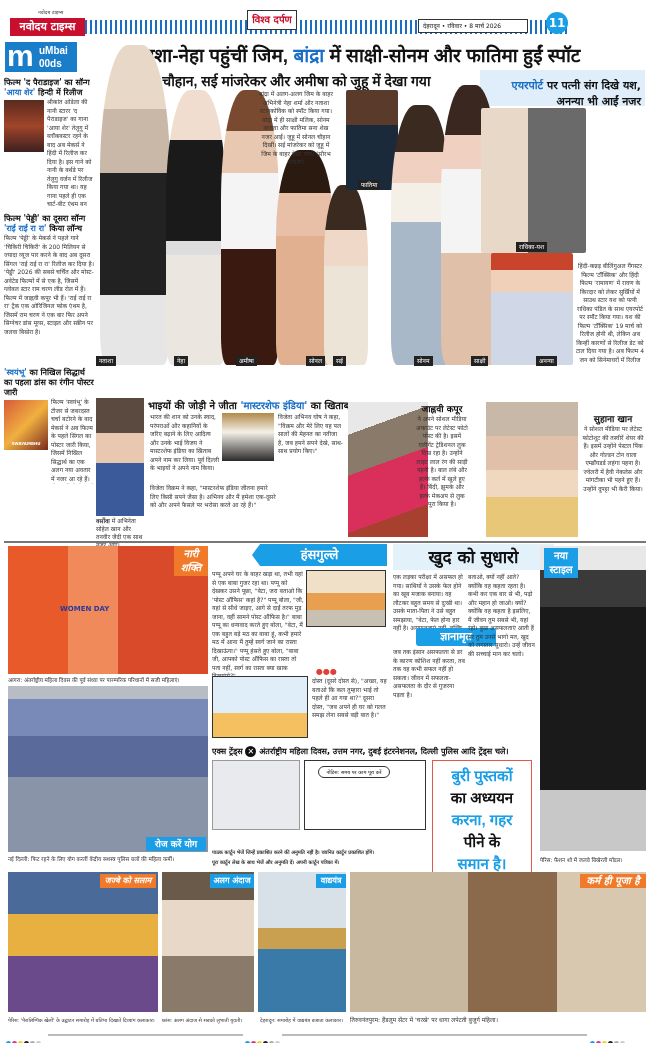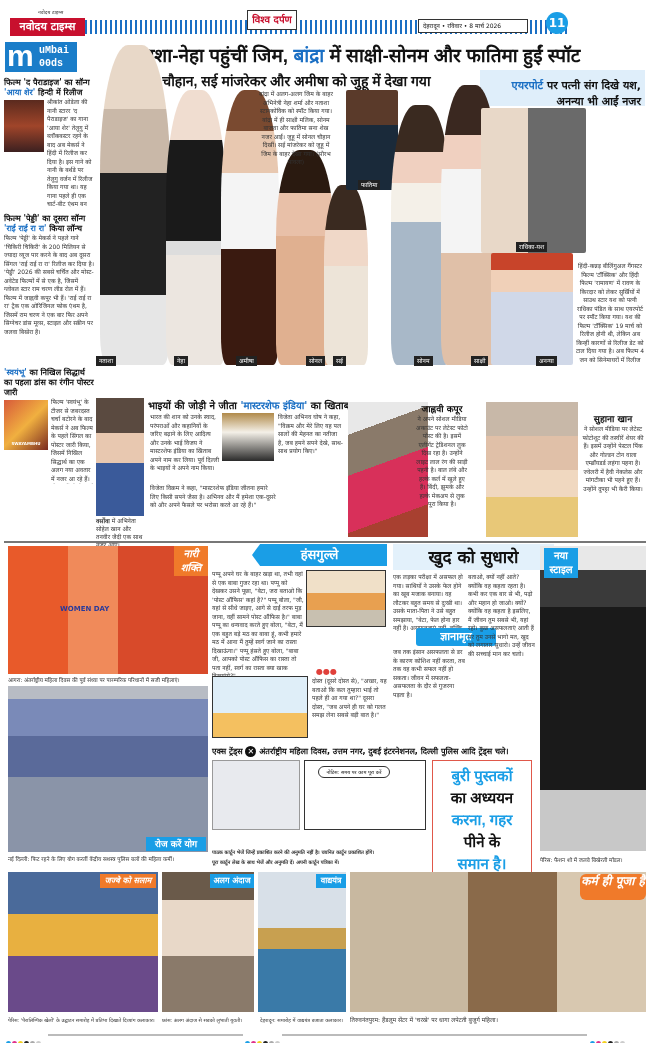--- a/index.html
+++ b/index.html
@@ -10,21 +10,21 @@
   .stripes { position:absolute; left:70px; top:2px; width:490px; height:14px;
     background: repeating-linear-gradient(90deg, #1a6fc4 0 2px, #fff 2px 5px); }
   .brand { position:absolute; left:0; top:0; width:75px; height:18px; background:#c8102e; color:#fff; font-weight:bold; font-size:11px; text-align:center; line-height:18px; }
   .brand-small { position:absolute; left:28px; top:-9px; font-size:5px; color:#333; }
   .section-tab { position:absolute; left:237px; top:-8px; width:50px; height:20px; border:1px solid #333; background:#fff; font-size:10px; font-weight:bold; text-align:center; line-height:18px; color:#c8102e; }
   .dateline { position:absolute; left:408px; top:1px; width:110px; height:14px; border:1px solid #333; background:#fff; font-size:6px; line-height:12px; padding-left:4px; }
   .pageno { position:absolute; left:536px; top:-6px; width:22px; height:22px; border-radius:50%; background:#1a9ee6; color:#fff; font-size:12px; font-weight:bold; text-align:center; line-height:22px; }
   
   .mlogo { left:5px; top:42px; width:72px; height:30px; background:#1a7dc9; color:#fff; }
   .mlogo .big { position:absolute; left:2px; top:-3px; font-size:30px; font-weight:bold; font-family:"Liberation Sans", sans-serif; }
-  .mlogo .small { position:absolute; left:34px; top:2px; font-size:10px; font-weight:bold; line-height:13px; font-family:Liberation Mono, monospace; }
+  .mlogo .small { position:absolute; left:34px; top:2px; font-size:10px; font-weight:bold; line-height:13px; font-family:Liberation Sans, sans-serif; }
   .headline { left:128px; top:42px; font-size:19px; font-weight:bold; font-family:"Liberation Sans", sans-serif; color:#111; white-space:nowrap; }
   .headline .hl { color:#1a6fc4; }
   .subhead { left:128px; top:71px; font-size:14px; font-weight:bold; color:#111; white-space:nowrap; font-family:"Liberation Sans", sans-serif; }
   .side-subhead { left:480px; top:70px; width:165px; height:36px; background:#dfeefa; font-size:11px; font-weight:bold; text-align:right; padding:8px 4px; line-height:16px; }
   .side-subhead .hl { color:#1a6fc4; }
   
   .leftcol { left:4px; top:75px; width:90px; font-size:6px; line-height:8.5px; color:#333; }
   .lc-head { font-size:8px; font-weight:bold; line-height:10px; color:#111; margin-top:3px; }
   .lc-head .hl { color:#1a6fc4; }
   .lc-img { float:left; width:40px; height:52px; margin:2px 3px 1px 0; background:linear-gradient(#5a2a1e,#a0452a 50%,#3c2020); }
@@ -197,21 +197,21 @@
   <div class="b">समान है।</div>
 </div>
 
 <div class="abs" style="left:8px;top:872px;width:150px;height:140px;background:linear-gradient(#4a6a9a 0 30%,#e8b040 30% 60%,#6a4a8a 60%);"></div>
 <div class="tagorange" style="left:100px;top:874px;width:56px;height:14px;font-size:8px;line-height:14px;">जज्बे को सलाम</div>
 <div class="abs" style="left:162px;top:872px;width:92px;height:140px;background:linear-gradient(#6a5a4a 0 20%,#e8d8c8 20% 60%,#8a7a6a 60%);"></div>
 <div class="tagblue" style="left:210px;top:874px;width:44px;height:14px;font-size:8px;line-height:14px;">अलग अंदाज</div>
 <div class="abs" style="left:258px;top:872px;width:88px;height:140px;background:linear-gradient(#d8e0e8 0 40%,#c8a050 40% 55%,#3a7aa8 55%);"></div>
 <div class="tagblue" style="left:316px;top:874px;width:30px;height:14px;font-size:8px;line-height:14px;">वाद्ययंत्र</div>
 <div class="abs" style="left:350px;top:872px;width:296px;height:140px;background:linear-gradient(90deg,#c8b8a0 0 40%,#8a6a4a 40% 70%,#d8c8b0 70%);"></div>
-<div class="tagorange" style="left:580px;top:874px;width:66px;height:26px;font-size:12px;line-height:14px;border-radius:6px;">कर्म ही पूजा है</div>
+<div class="tagorange" style="left:580px;top:874px;width:66px;height:14px;font-size:10px;line-height:14px;">कर्म ही पूजा है</div>
 
 <div class="abs caption" style="left:8px;top:1016px;width:150px;font-size:5px;white-space:nowrap;overflow:hidden;">पेरिस: 'पैरालिम्पिक खेलों' के उद्घाटन समारोह में प्रतिभा दिखाते दिव्यांग कलाकार।</div>
 <div class="abs caption" style="left:162px;top:1016px;width:96px;font-size:5px;white-space:nowrap;overflow:hidden;">फ्रांस: अलग अंदाज से सबको लुभाती युवती।</div>
 <div class="abs caption" style="left:260px;top:1016px;width:88px;font-size:5px;white-space:nowrap;overflow:hidden;">देहरादून: समारोह में वाद्ययंत्र बजाता कलाकार।</div>
 <div class="abs caption" style="left:350px;top:1016px;width:296px;font-size:6px;white-space:nowrap;overflow:hidden;">तिरुवनंतपुरम: हैंडलूम सेंटर में 'चरखे' पर धागा लपेटती बुजुर्ग महिला।</div>
 
 <div class="abs" style="left:6px;top:1031px;">
   <span class="dot" style="background:#1a9ee6"></span><span class="dot" style="background:#e0308a"></span><span class="dot" style="background:#f4d020"></span><span class="dot" style="background:#222"></span><span class="dot" style="background:#aaa"></span><span class="dot" style="background:#ccc"></span>
 </div>
 <div class="footer-line" style="left:48px;width:195px;"></div>

